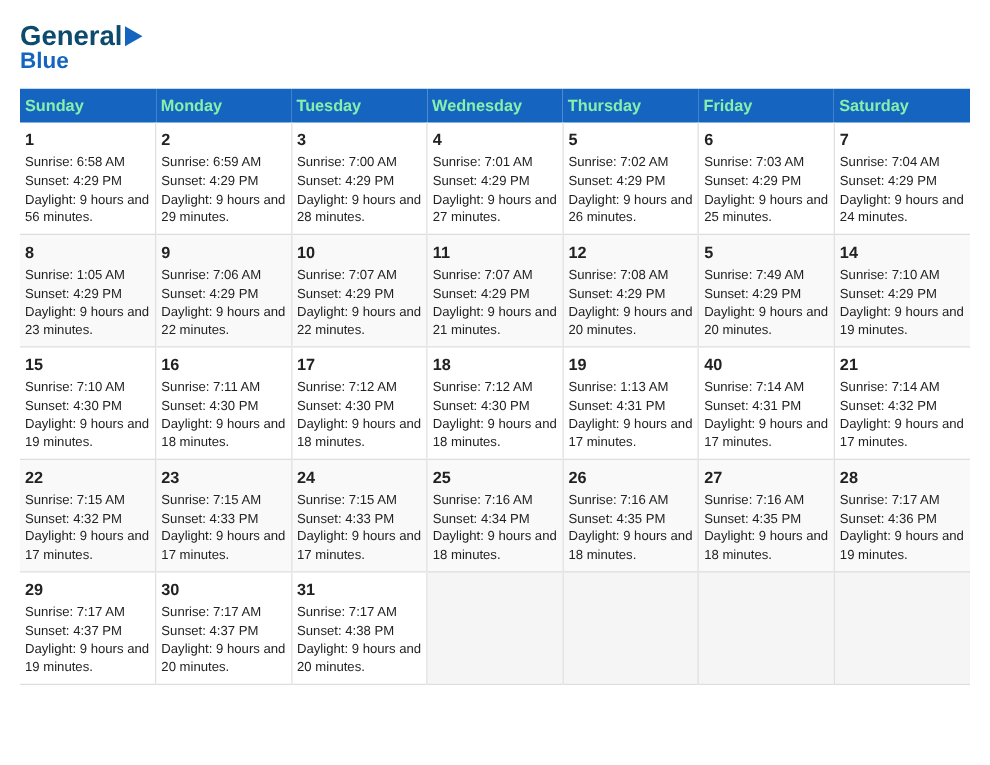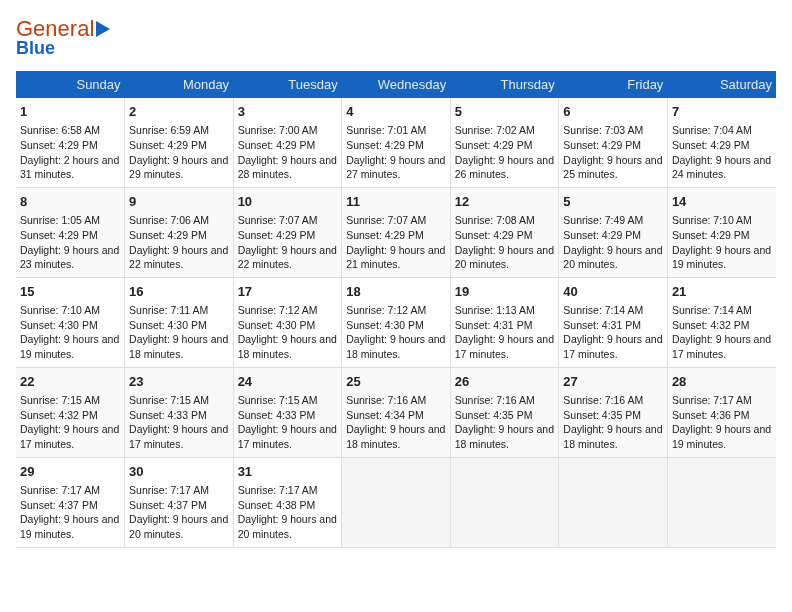--- a/index.html
+++ b/index.html
@@ -47,25 +47,25 @@
       font-size: 16px;
       color: #444;
     }
     table {
       width: 100%;
       border-collapse: collapse;
       font-size: 11px;
     }
     thead th {
       background: #1565c0;
-      color: #e5e5e5;
+      color: #86efac;
       padding: 6px 4px;
-      text-align: right;
+      text-align: left;
       font-size: 13px;
-      font-weight: normal;
+      font-weight: bold;
     }
     tbody tr {
       border-bottom: 1px solid #ddd;
     }
     tbody tr:nth-child(even) {
       background: #f9f9f9;
     }
     tbody td {
       padding: 5px 4px;
       vertical-align: top;
@@ -90,21 +90,21 @@
     .week-row td {
       height: 80px;
     }
   </style>
 </head>
 <body>
 
 <div class="header-area">
   <div class="logo">
     <div class="logo-line">
-      <span style="font-size:22px;font-weight:normal;color:#c2410c;">General</span>
+      <span style="font-size:22px;font-weight:bold;color:#0c4a6e;">General</span>
       <span class="logo-arrow"></span>
     </div>
     <span style="font-size:18px;font-weight:bold;color:#1565c0;margin-top:-4px;">Blue</span>
   </div>
   <div class="title-block">
     <div class="month-title"></div>
     <div class="location-title"></div>
   </div>
 </div>
 
@@ -115,21 +115,21 @@
         <th>Monday</th>
         <th>Tuesday</th>
         <th>Wednesday</th>
         <th>Thursday</th>
         <th>Friday</th>
         <th>Saturday</th>
       </tr>
   </thead>
   <tbody id="calendar-body">
   <tr class="week-row">
-        <td><span class="day-num">1</span><span>Sunrise: 6:58 AM</span><br><span>Sunset: 4:29 PM</span><br><span>Daylight: 2 hours and 31 minutes.</span></td>
+        <td><span class="day-num">1</span><span>Sunrise: 6:58 AM</span><br><span>Sunset: 4:29 PM</span><br><span>Daylight: 9 hours and 56 minutes.</span></td>
         <td><span class="day-num">2</span><span>Sunrise: 6:59 AM</span><br><span>Sunset: 4:29 PM</span><br><span>Daylight: 9 hours and 29 minutes.</span></td>
         <td><span class="day-num">3</span><span>Sunrise: 7:00 AM</span><br><span>Sunset: 4:29 PM</span><br><span>Daylight: 9 hours and 28 minutes.</span></td>
         <td><span class="day-num">4</span><span>Sunrise: 7:01 AM</span><br><span>Sunset: 4:29 PM</span><br><span>Daylight: 9 hours and 27 minutes.</span></td>
         <td><span class="day-num">5</span><span>Sunrise: 7:02 AM</span><br><span>Sunset: 4:29 PM</span><br><span>Daylight: 9 hours and 26 minutes.</span></td>
         <td><span class="day-num">6</span><span>Sunrise: 7:03 AM</span><br><span>Sunset: 4:29 PM</span><br><span>Daylight: 9 hours and 25 minutes.</span></td>
         <td><span class="day-num">7</span><span>Sunrise: 7:04 AM</span><br><span>Sunset: 4:29 PM</span><br><span>Daylight: 9 hours and 24 minutes.</span></td>
       </tr>
       <tr class="week-row">
         <td><span class="day-num">8</span><span>Sunrise: 1:05 AM</span><br><span>Sunset: 4:29 PM</span><br><span>Daylight: 9 hours and 23 minutes.</span></td>
         <td><span class="day-num">9</span><span>Sunrise: 7:06 AM</span><br><span>Sunset: 4:29 PM</span><br><span>Daylight: 9 hours and 22 minutes.</span></td>

